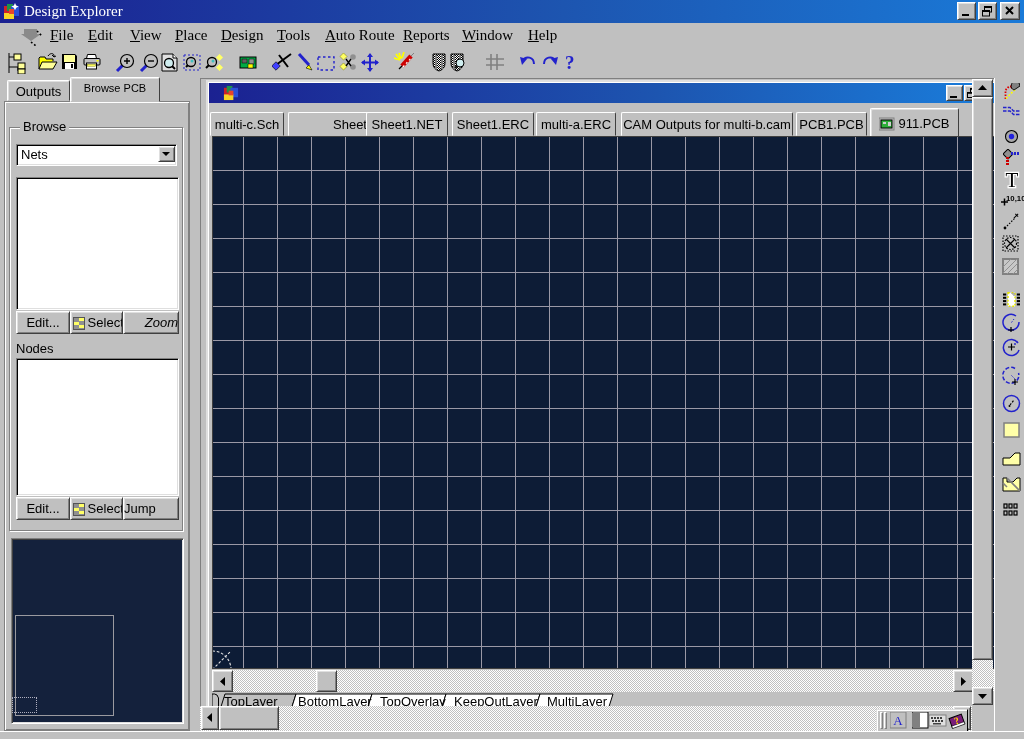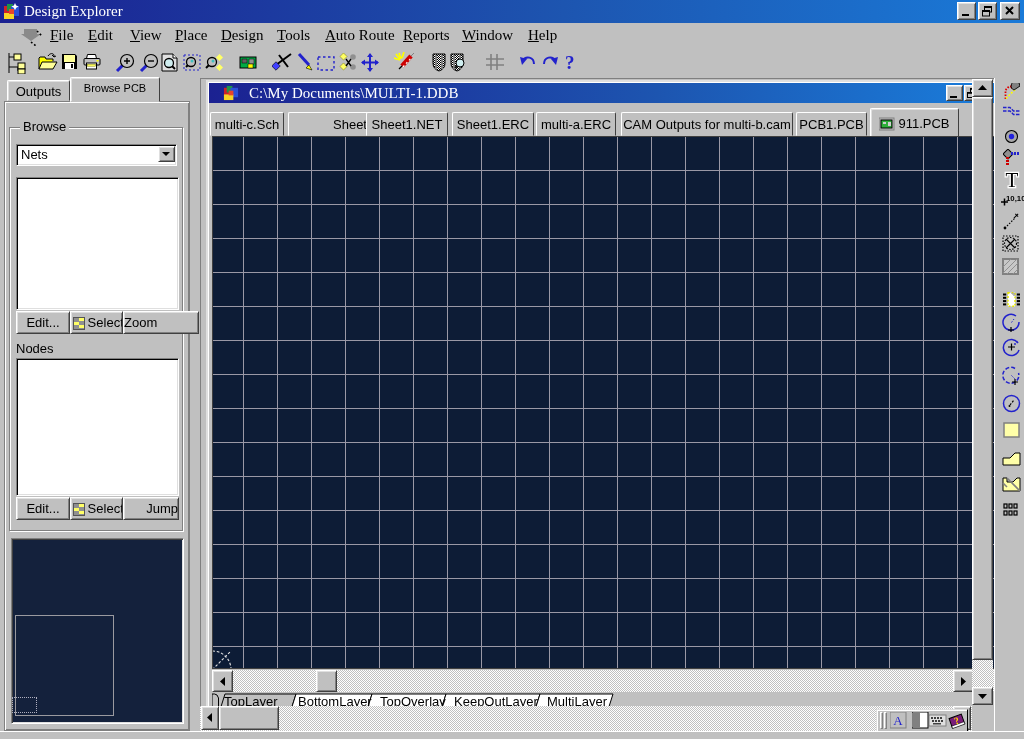--- a/index.html
+++ b/index.html
@@ -217,49 +217,48 @@
     <div class="abs" style="left:4px;top:2px;font-size:13px;">Nets</div>
     <div class="abs btnface" style="right:1px;top:1px;width:17px;height:16px;"><svg width="15" height="14">
           <polygon points="3,5 11,5 7,9" fill="#000"></polygon>
         </svg></div>
   </div>
 
   <div class="abs field" style="left:14px;top:99px;width:163px;height:133px;"></div>
 
   <div class="abs btnface" style="left:14px;top:233px;width:54px;height:23px;font-size:13px;text-align:center;padding-top:3px;">Edit...</div>
   <div class="abs btnface" style="left:68px;top:233px;width:53px;height:23px;font-size:13px;padding-top:3px;overflow:hidden;white-space:nowrap;"><span style="display:inline-block;width:10px;height:11px;margin-left:3px;vertical-align:-2px;background:conic-gradient(#ffff66 25%,#909090 0 50%,#ffff66 0 75%,#909090 0);background-size:10px 7px;background-repeat:repeat-y;outline:1px solid #555;"></span> Select</div>
-  <div class="abs btnface" style="left:121px;top:233px;width:76px;height:23px;font-size:13px;text-align:left;padding-top:3px;">Zoom</div>
+  <div class="abs btnface" style="left:121px;top:233px;width:56px;height:23px;font-size:13px;text-align:right;padding-top:3px;font-style:italic;">Zoom</div>
 
   <div class="abs" style="left:14px;top:263px;font-size:13px;">Nodes</div>
 
   <div class="abs field" style="left:14px;top:280px;width:163px;height:138px;"></div>
 
   <div class="abs btnface" style="left:14px;top:419px;width:54px;height:23px;font-size:13px;text-align:center;padding-top:3px;">Edit...</div>
   <div class="abs btnface" style="left:68px;top:419px;width:53px;height:23px;font-size:13px;padding-top:3px;overflow:hidden;white-space:nowrap;"><span style="display:inline-block;width:10px;height:11px;margin-left:3px;vertical-align:-2px;background:conic-gradient(#ffff66 25%,#909090 0 50%,#ffff66 0 75%,#909090 0);background-size:10px 7px;background-repeat:repeat-y;outline:1px solid #555;"></span> Select</div>
-  <div class="abs btnface" style="left:121px;top:419px;width:56px;height:23px;font-size:13px;text-align:right;padding-top:3px;">Jump</div>
+  <div class="abs btnface" style="left:121px;top:419px;width:56px;height:23px;font-size:13px;text-align:left;padding-top:3px;">Jump</div>
 
   <div class="abs sunken" style="left:9px;top:460px;width:173px;height:186px;background:#14213c;">
     <div class="abs" style="left:3px;top:76px;width:99px;height:101px;border:1px solid #9a9aa0;"></div>
     <div class="abs" style="left:0px;top:158px;width:25px;height:16px;border:1px dotted #b0b0c0;"></div>
   </div>
 </div>
 
 <div class="abs" id="mdi" style="left:200px;top:78px;width:824px;height:653px;overflow:hidden;box-shadow:inset 1px 0 0 #808080, inset 0 1px 0 #808080;">
 
   <div class="abs" id="child" style="left:6px;top:2px;width:900px;height:700px;border:2px solid;border-color:#dfdfdf #404040 #404040 #dfdfdf;background:#c0c0c0;box-shadow:inset 1px 1px 0 #ffffff;">
 
     <div class="abs" style="left:1px;top:1px;width:898px;height:20px;background:linear-gradient(90deg,#1b2191 0%,#1d55b0 50%,#1a7ad8 85%);">
       <svg class="abs" style="left:14px;top:2px" width="16" height="16" viewBox="0 0 17 17">
         <rect x="1" y="3" width="7" height="9" fill="#cc2229"></rect>
         <rect x="4" y="1" width="6" height="7" fill="#1b934a"></rect>
         <rect x="8" y="3" width="8" height="10" fill="#2a4fd7"></rect>
         <rect x="1" y="10" width="10" height="6" fill="#f7d426"></rect>
         <rect x="6" y="6" width="5" height="5" fill="#e8442c"></rect>
       </svg>
-      <div class="abs serif" style="left:40px;top:2px;font-size:15px;color:#ffffff;">C:\My Documents\MULTI-1.DDB</div>
       <div class="abs btnface" style="left:737px;top:2px;width:17px;height:16px;"><svg width="15" height="14">
             <rect x="3" y="10" width="7" height="2" fill="#000"></rect>
           </svg></div>
       <div class="abs btnface" style="left:755px;top:2px;width:17px;height:16px;"><svg width="15" height="14">
             <rect x="5.5" y="2.5" width="6" height="5" fill="none" stroke="#000"></rect>
             <rect x="5.5" y="2" width="6.5" height="1.8" fill="#000"></rect>
             <rect x="2.5" y="6.5" width="6" height="5" fill="#c0c0c0" stroke="#000"></rect>
             <rect x="2.5" y="6" width="6.5" height="1.8" fill="#000"></rect>
           </svg></div>
     </div>

